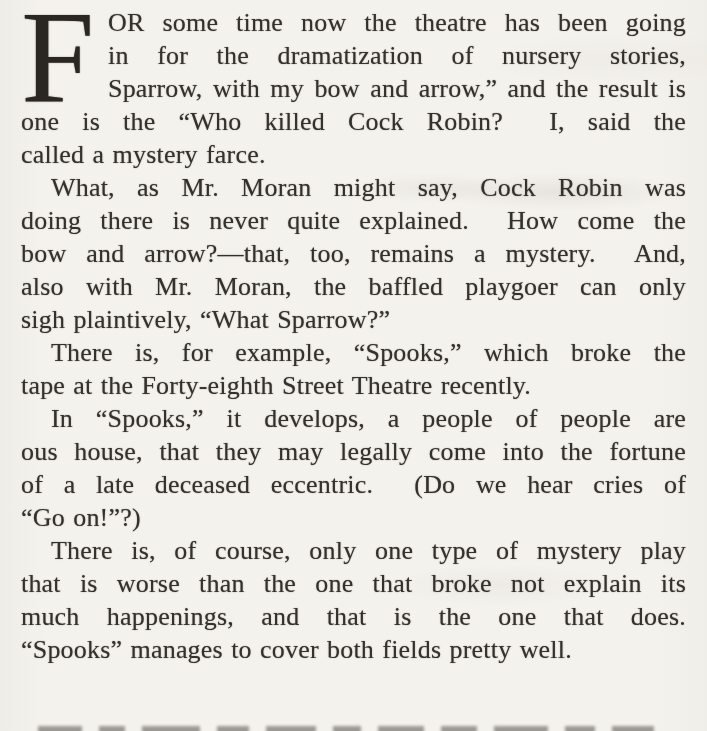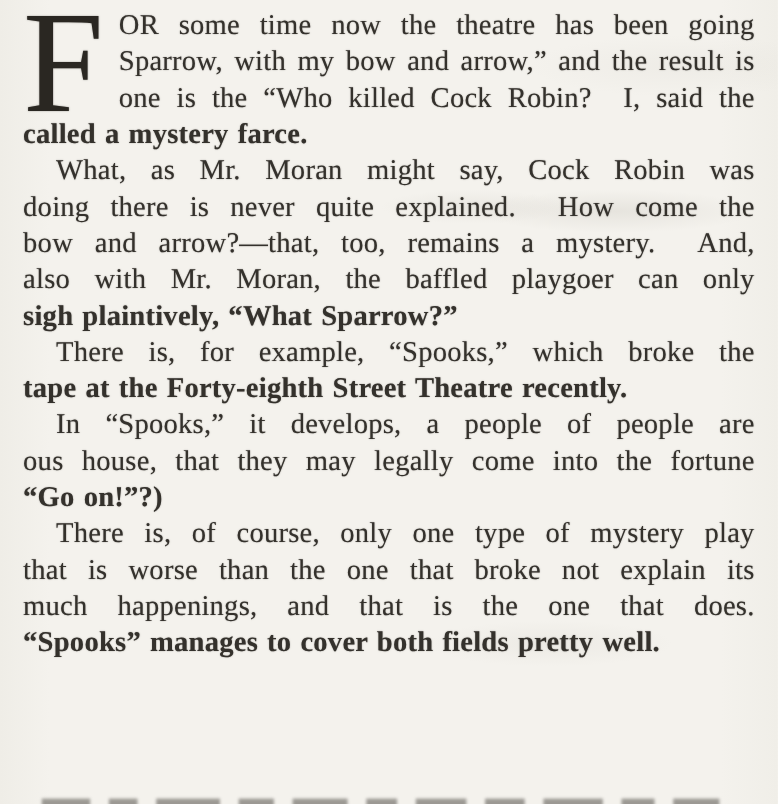--- a/index.html
+++ b/index.html
@@ -37,21 +37,20 @@
     margin: 0;
     padding: 0;
   }
   .line {
     display: block;
     text-align: justify;
     text-align-last: justify;
   }
   .line.lastline {
     text-align-last: left;
-    font-weight: bold;
   }
   .indent-first .line.firstline {
     text-indent: 30px;
   }
   .dropcap {
     float: left;
     width: 82px;
     height: 97px;
     margin: 2px 5px 0 0;
     font-size: 132px;
@@ -89,38 +88,40 @@
   .edge-cutoff span:nth-child(11) { width: 42px; }
 </style>
 </head>
 <body>
 
 <div class="page">
   <div class="article">
       <p class="paragraph has-dropcap">
         <span class="dropcap">F</span>
         <span class="line firstline">OR some time now the theatre has been going</span>
+        <span class="line">in for the dramatization of nursery stories,</span>
         <span class="line">Sparrow, with my bow and arrow,” and the result is</span>
         <span class="line">one is the “Who killed Cock Robin?&nbsp; I, said the</span>
         <span class="line lastline">called a mystery farce.</span>
       </p>
       <p class="paragraph indent-first">
         <span class="line firstline">What, as Mr. Moran might say, Cock Robin was</span>
         <span class="line">doing there is never quite explained.&nbsp; How come the</span>
         <span class="line">bow and arrow?—that, too, remains a mystery.&nbsp; And,</span>
         <span class="line">also with Mr. Moran, the baffled playgoer can only</span>
         <span class="line lastline">sigh plaintively, “What Sparrow?”</span>
       </p>
       <p class="paragraph indent-first">
         <span class="line firstline">There is, for example, “Spooks,” which broke the</span>
         <span class="line lastline">tape at the Forty-eighth Street Theatre recently.</span>
       </p>
       <p class="paragraph indent-first">
         <span class="line firstline">In “Spooks,” it develops, a people of people are</span>
         <span class="line">ous house, that they may legally come into the fortune</span>
+        <span class="line">of a late deceased eccentric.&nbsp; (Do we hear cries of</span>
         <span class="line lastline">“Go on!”?)</span>
       </p>
       <p class="paragraph indent-first">
         <span class="line firstline">There is, of course, only one type of mystery play</span>
         <span class="line">that is worse than the one that broke not explain its</span>
         <span class="line">much happenings, and that is the one that does.</span>
         <span class="line lastline">“Spooks” manages to cover both fields pretty well.</span>
       </p>
     </div>
   <div class="edge-cutoff">

